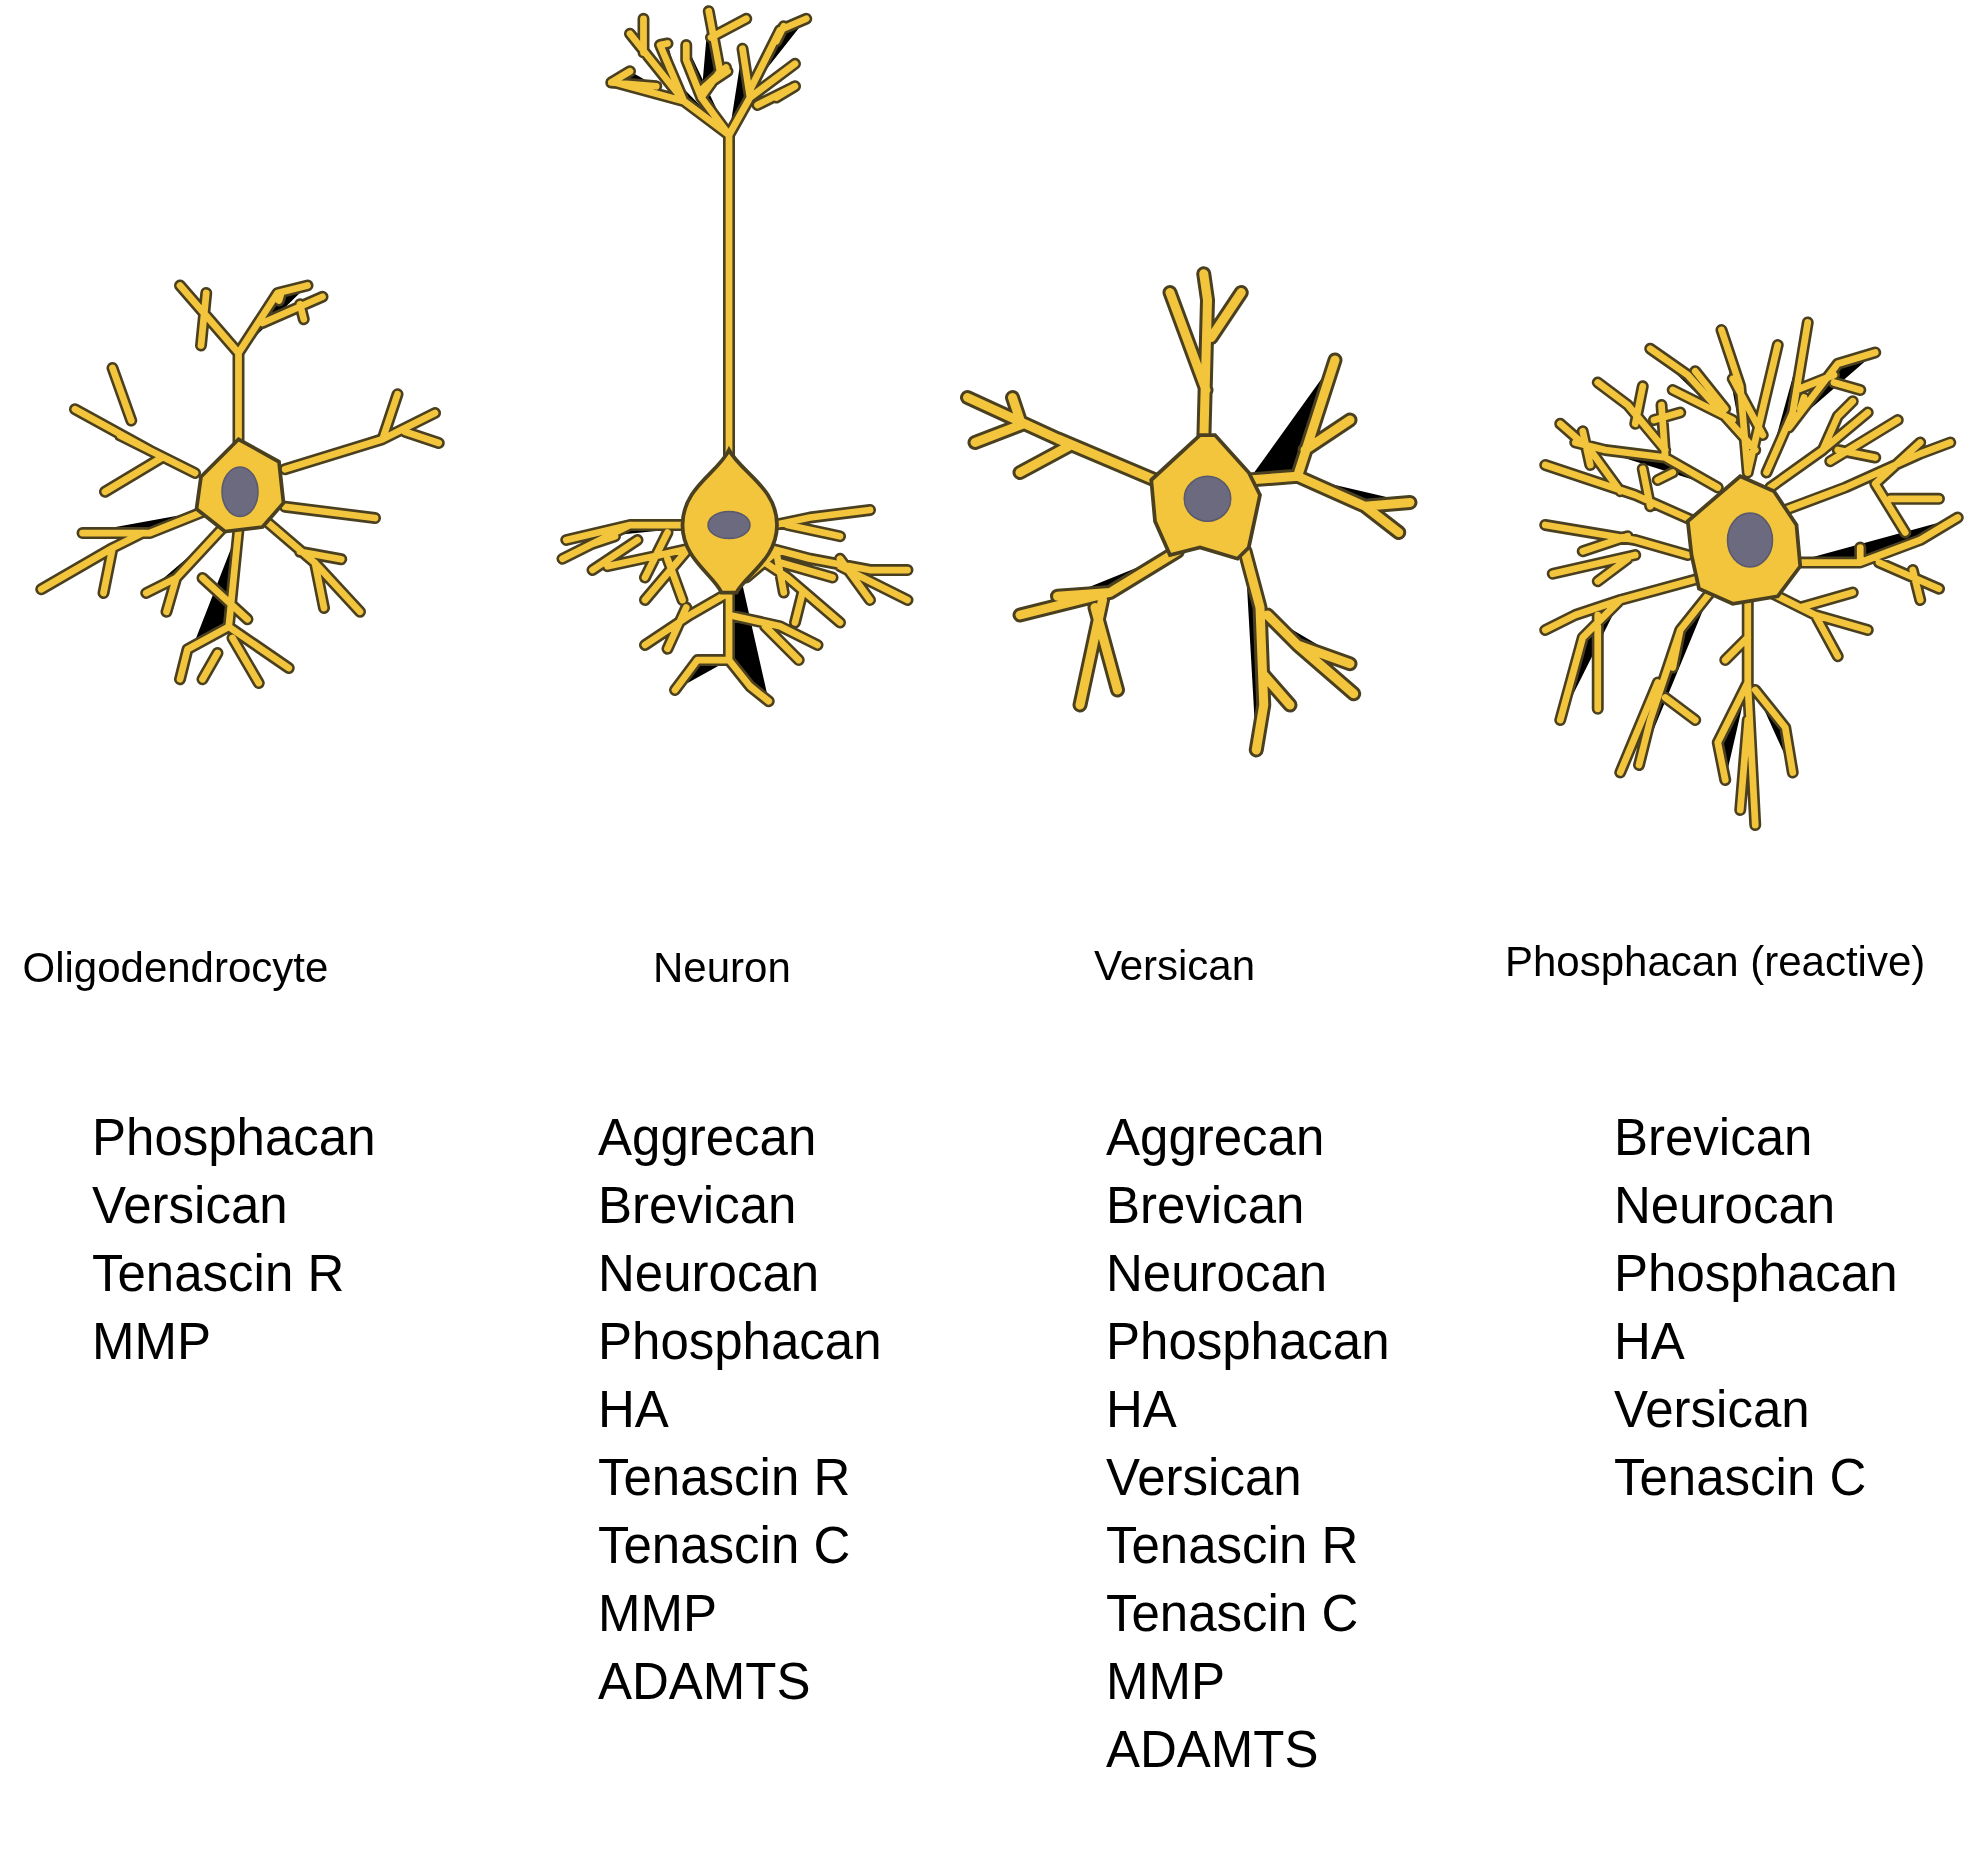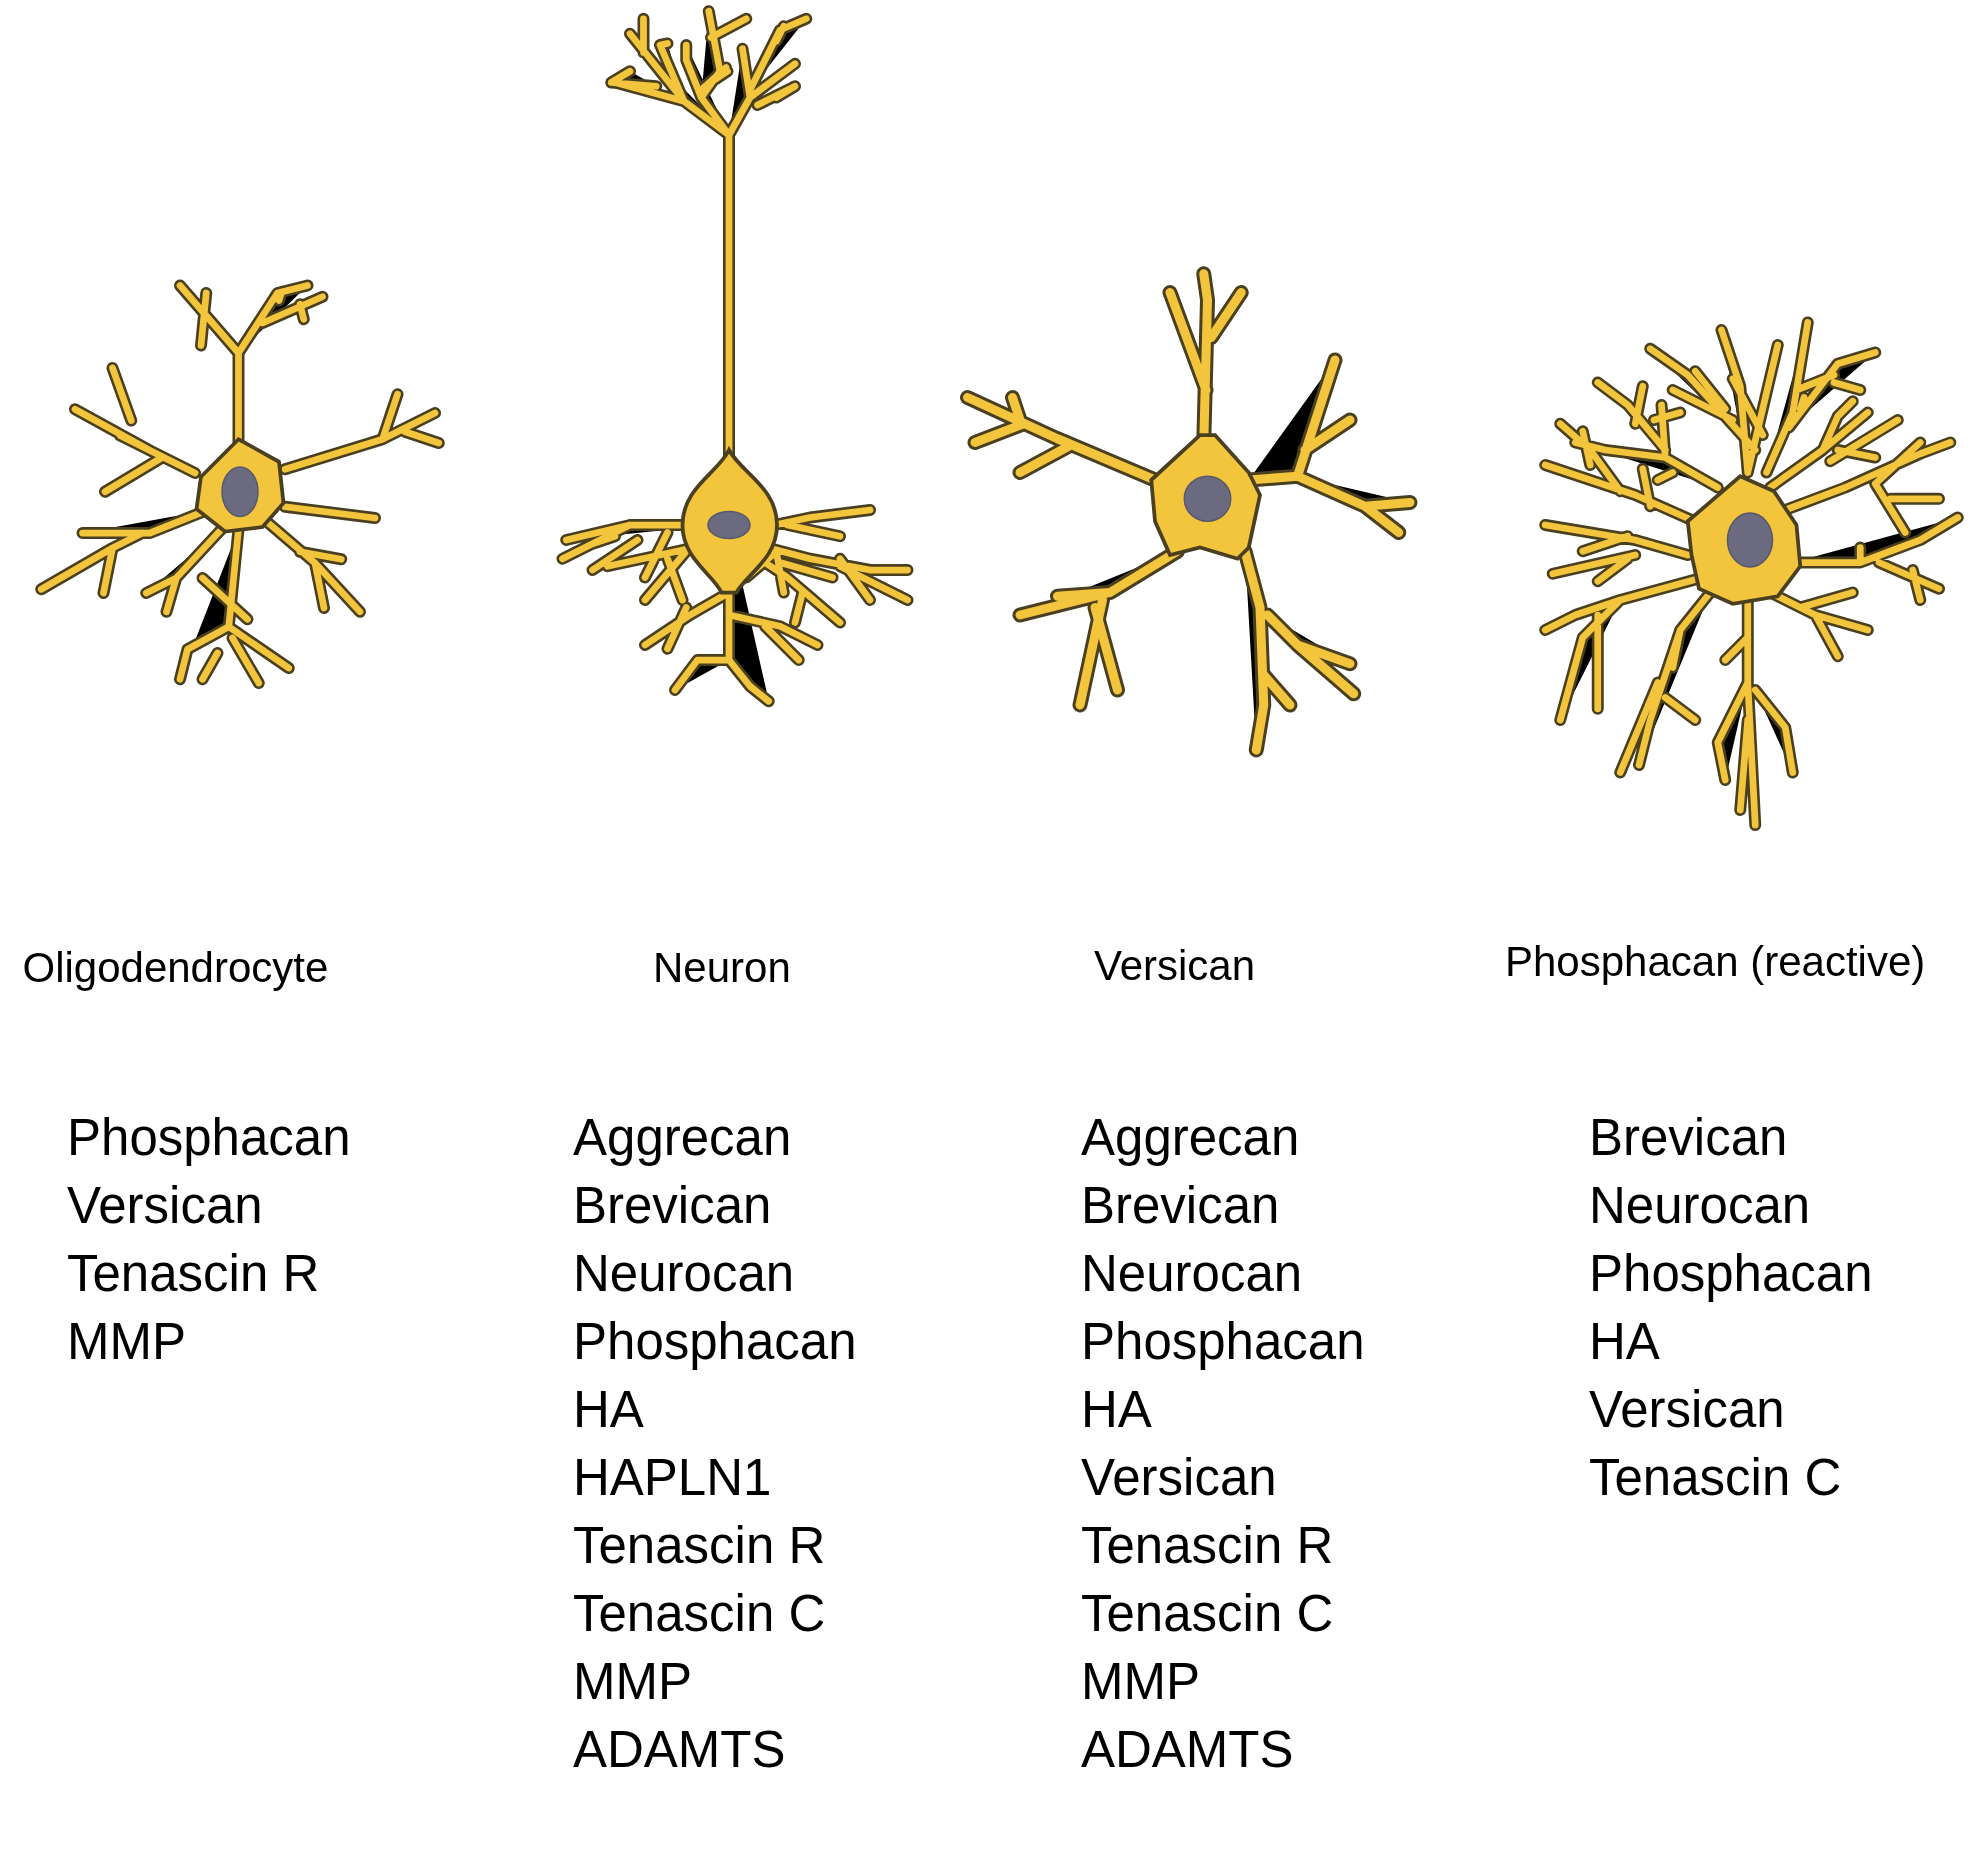--- a/index.html
+++ b/index.html
@@ -5,21 +5,21 @@
   html, body { margin:0; padding:0; background:#ffffff; }
   body { width:1985px; height:1859px; position:relative; overflow:hidden;
          font-family:"Liberation Sans", sans-serif; color:#000; }
   .cell-svg { position:absolute; overflow:visible; }
   .cell-svg .br { fill:none; stroke:#4a4020; stroke-linecap:round; stroke-linejoin:round; }
   .cell-svg .brf { fill:none; stroke:#f2c53d; stroke-linecap:round; stroke-linejoin:round; }
   .cell-svg .soma { fill:#f2c53d; stroke:#4a4020; stroke-width:5; }
   .cell-svg .nuc { fill:#6b6a7e; stroke:#59586c; stroke-width:2; }
   .heading { position:absolute; font-size:42px; white-space:nowrap; line-height:1; }
   .list { position:absolute; margin:0; padding:0; list-style:none; font-size:51px; line-height:68px; }
-  .list li { white-space:nowrap; }
+  .list li { white-space:nowrap;margin-left:25px; }
 </style>
 </head>
 <body>
 
 <svg class="cell-svg" style="left:0;top:248px" width="465" height="660" viewBox="0 0 620 880">
   <g id="oligo-branches">
     <path d="M318 260 L318 140 M318 140 L240 50 M268 130 L275 60 M318 140 L370 60 L410 50 M372 70 L375 60 M350 100 L430 65 M400 75 L405 95
              M260 300 L160 250 M175 230 L150 160 M200 270 L100 215 M215 280 L140 325
              M380 295 L510 255 L580 220 M510 255 L530 195 M540 245 L585 260
              M380 345 L500 360
@@ -103,21 +103,20 @@
   <li>Tenascin R</li>
   <li>MMP</li>
 </ul>
 
 <ul class="list" style="left:573px;top:1104px">
   <li>Aggrecan</li>
   <li>Brevican</li>
   <li>Neurocan</li>
   <li>Phosphacan</li>
   <li>HA</li>
-  <li>HAPLN1</li>
   <li>Tenascin R</li>
   <li>Tenascin C</li>
   <li>MMP</li>
   <li>ADAMTS</li>
 </ul>
 
 <ul class="list" style="left:1081px;top:1104px">
   <li>Aggrecan</li>
   <li>Brevican</li>
   <li>Neurocan</li>

